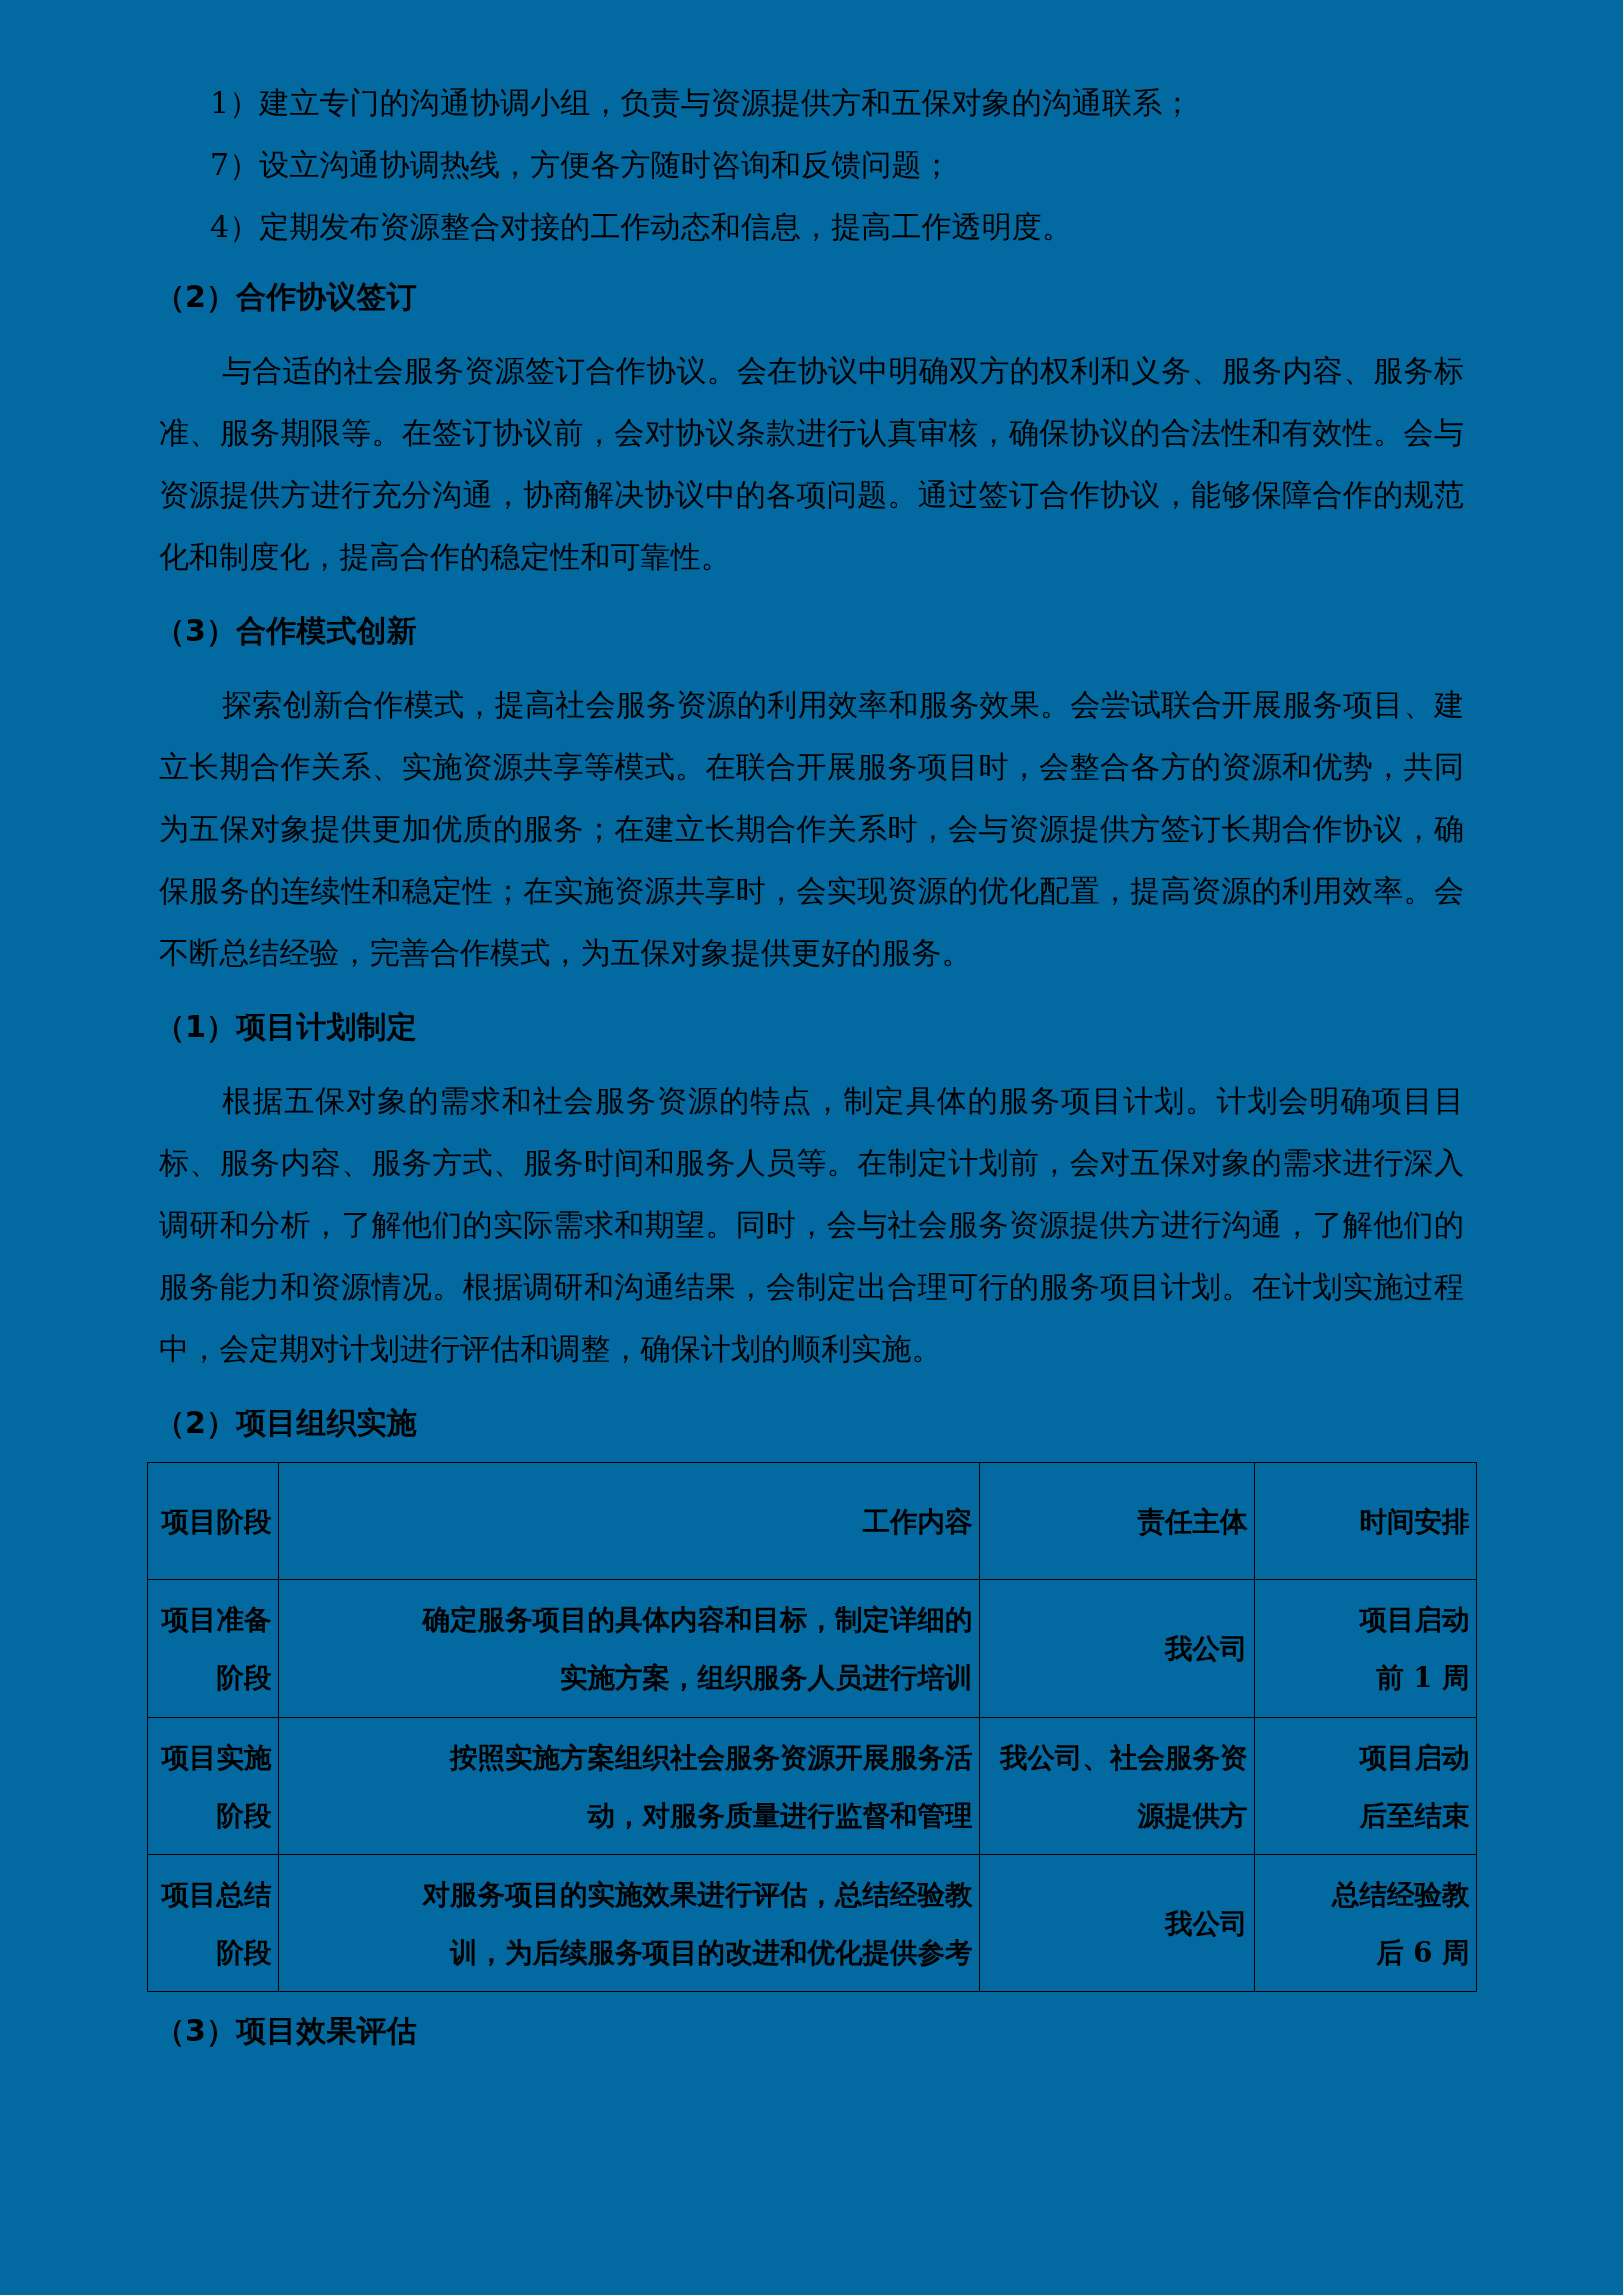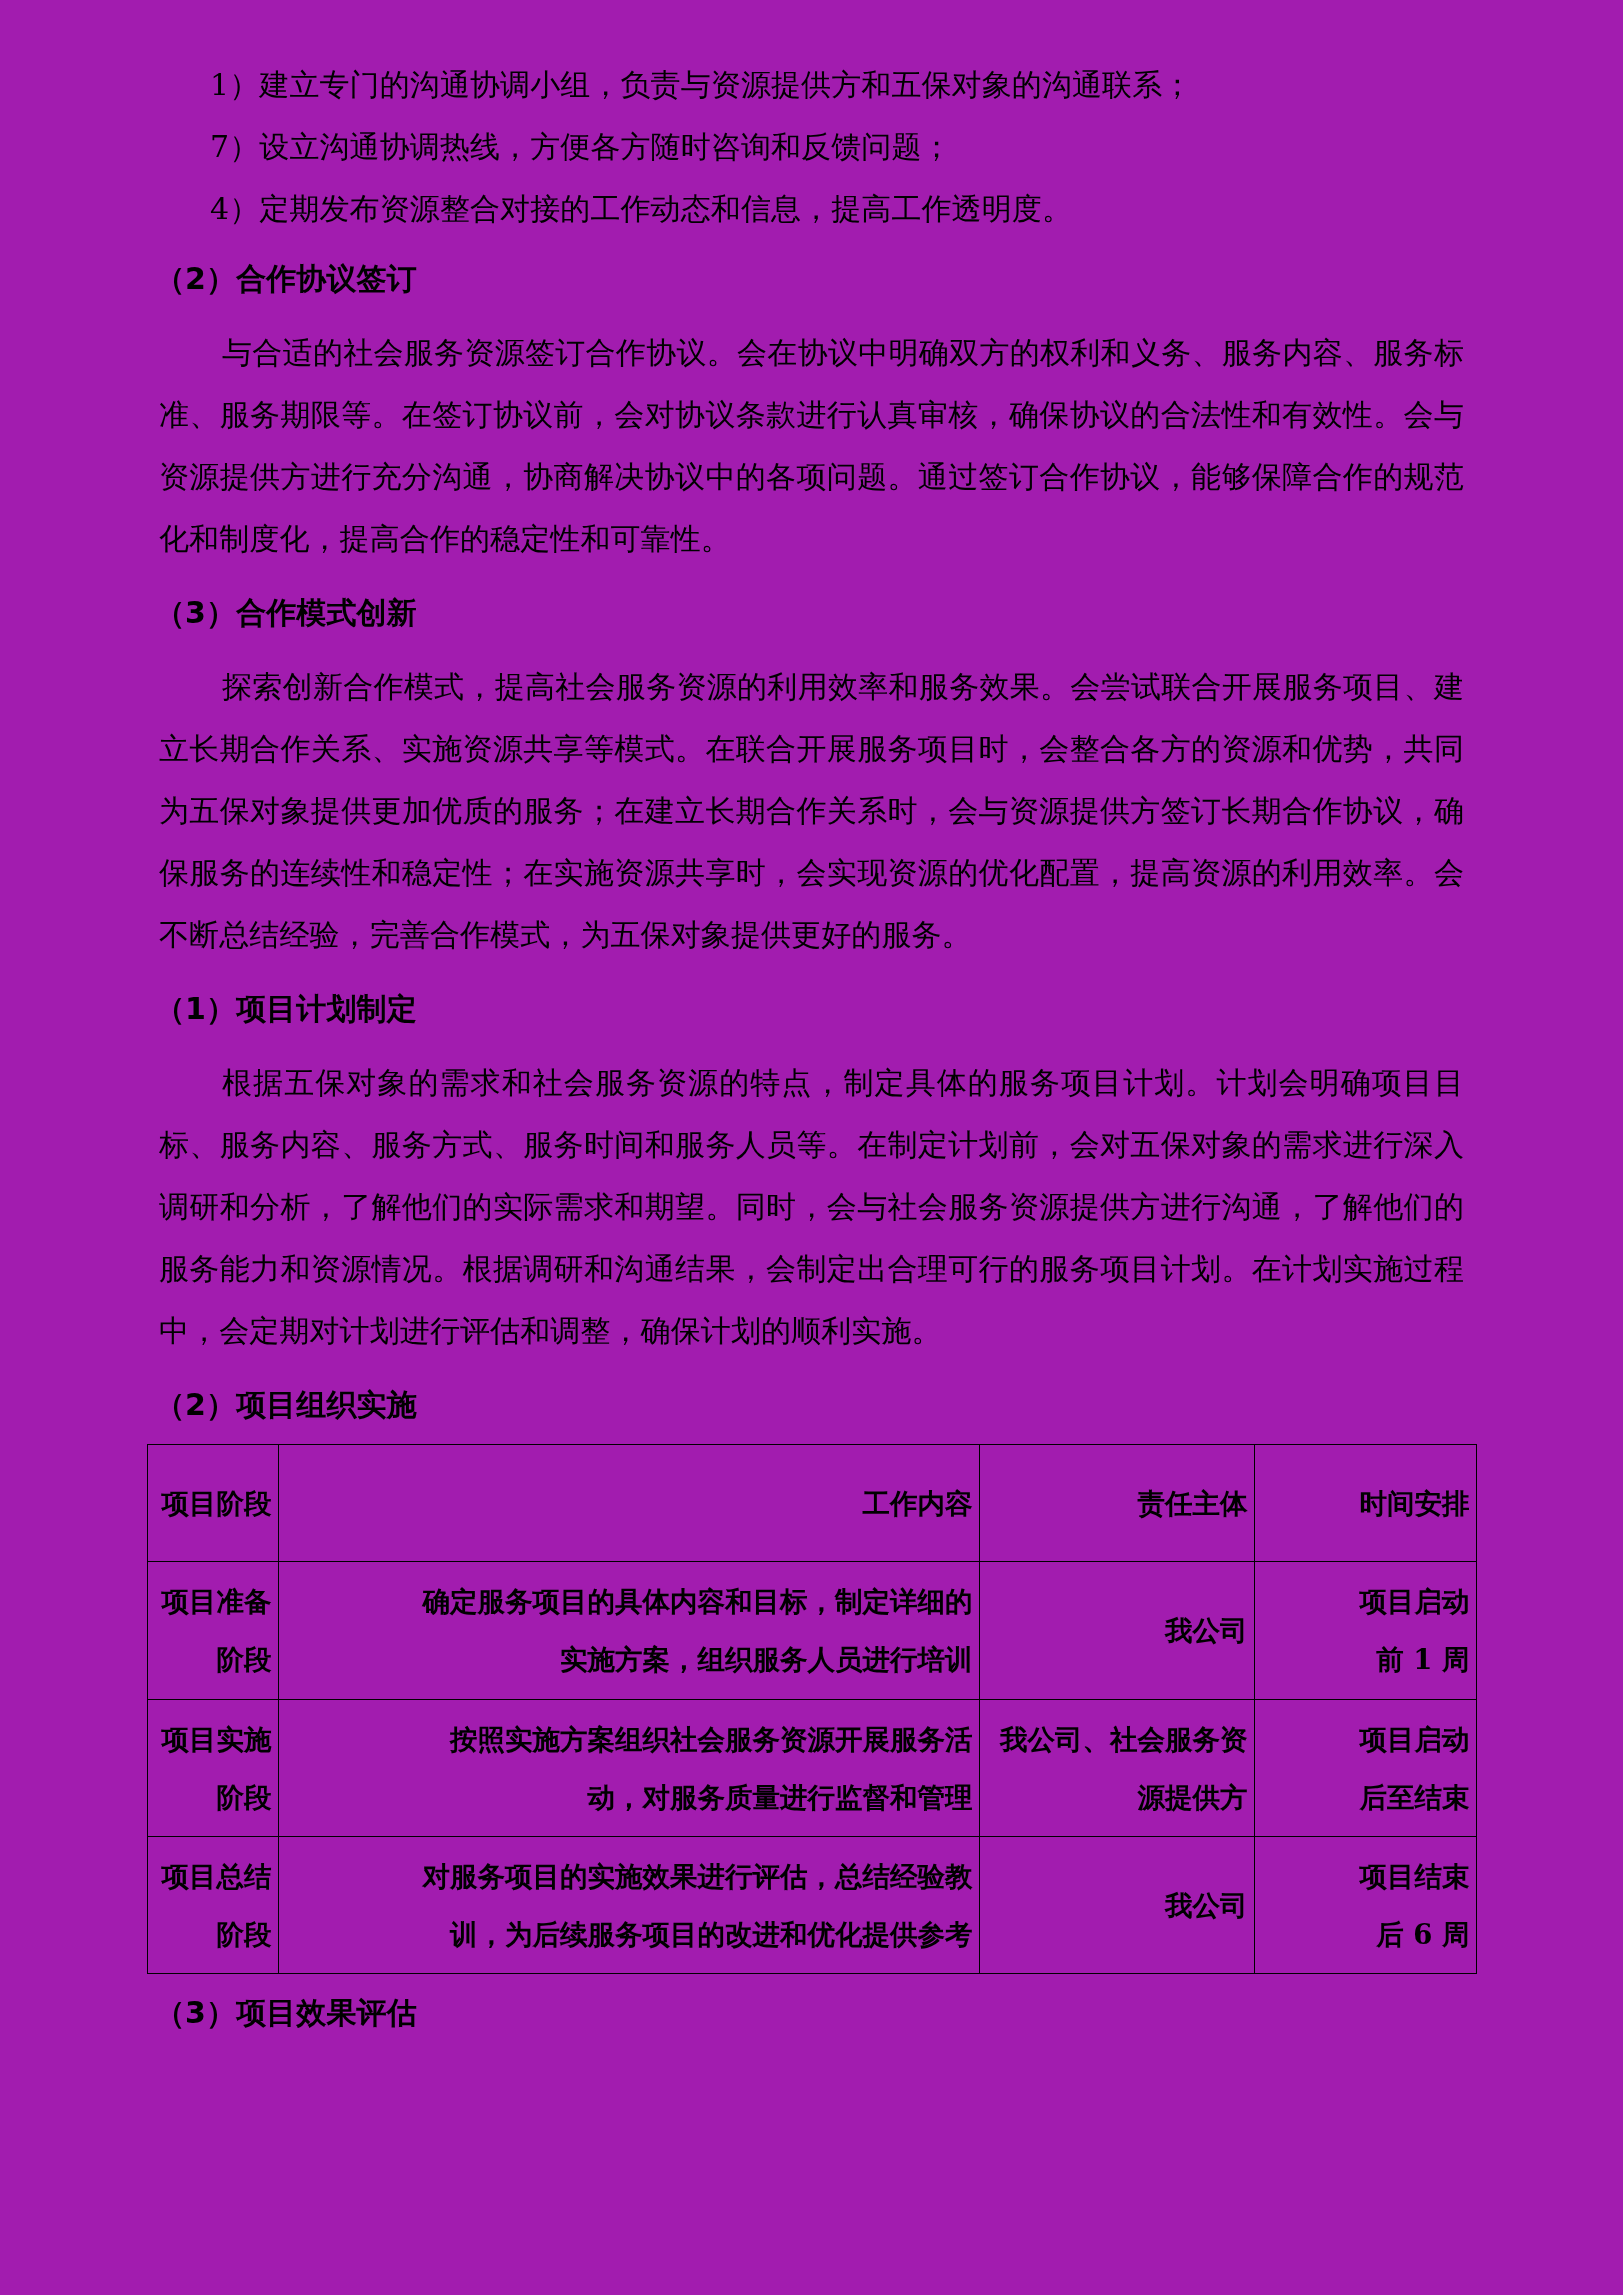--- a/index.html
+++ b/index.html
@@ -5,23 +5,23 @@
 <style>
   html, body {
     margin: 0;
     padding: 0;
     background: #ffffff;
   }
   .page {
     position: relative;
     width: 1623px;
     height: 2295px;
-    background: #a21caf;
+    background: #0369a1;
     box-sizing: border-box;
-    padding: 46px 147px 65px 147px;
+    padding: 64px 147px 65px 147px;
     font-family: "DejaVu Serif", "Liberation Serif", serif;
     color: #000000;
     overflow: hidden;
   }
   .body-area {
     width: 1329px;
     margin: 0 auto;
     padding-top: 7.9px;
   }
 
@@ -167,21 +167,21 @@
           </td>
         </tr>
         <tr>
           <td>项目总结阶段</td>
           <td>
             <span class="cell-two-line">对服务项目的实施效果进行评估，总结经验教</span>
             <span class="cell-two-line">训，为后续服务项目的改进和优化提供参考</span>
           </td>
           <td>我公司</td>
           <td>
-            <span class="cell-two-line">项目结束</span>
+            <span class="cell-two-line">总结经验教</span>
             <span class="cell-two-line">后 6 周</span>
           </td>
         </tr>
       </tbody>
     </table>
 
     <p class="subheading">（3）项目效果评估</p>
 
   </div>
 </div>

